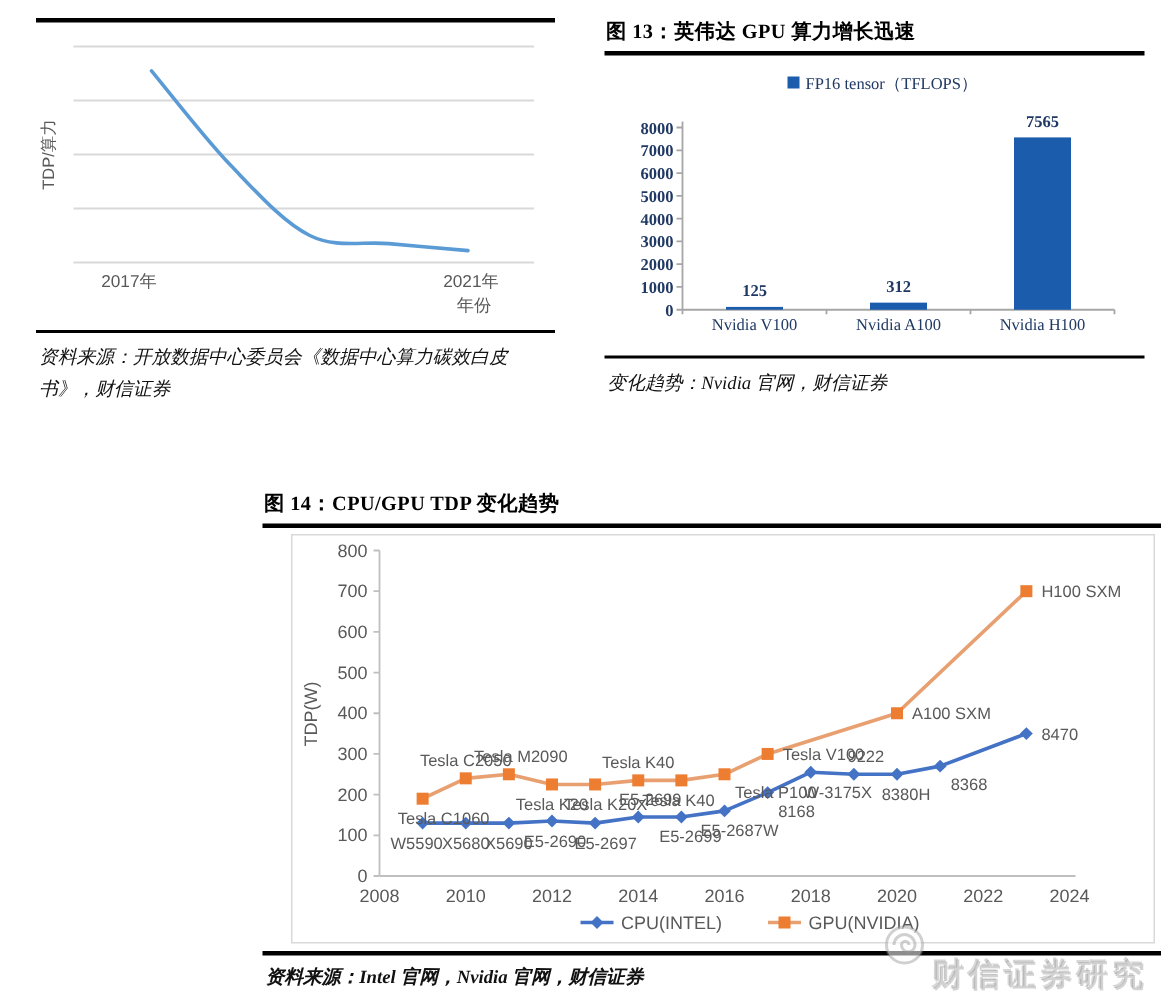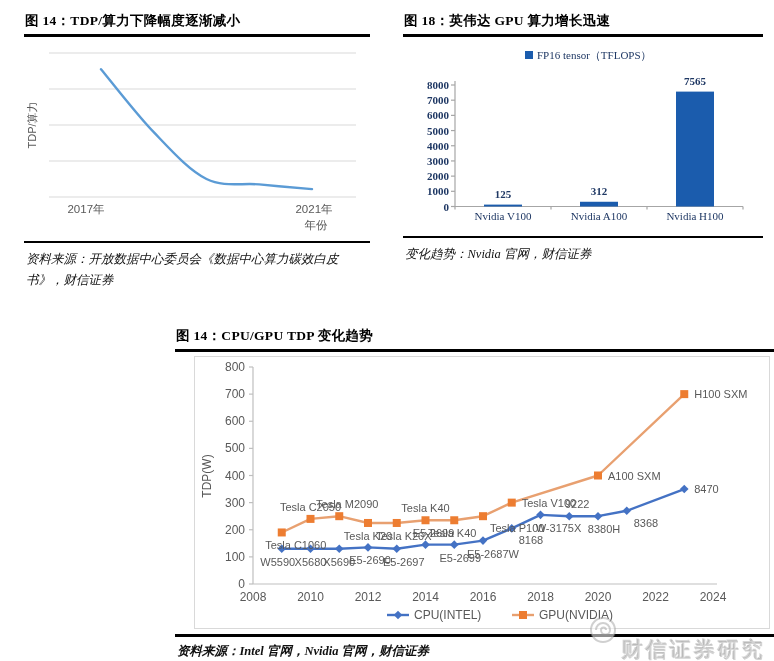--- a/index.html
+++ b/index.html
@@ -16,42 +16,41 @@
            color:rgba(140,140,140,.38);
            text-shadow:1px 1px 0 rgba(255,255,255,.95),-1px -1px 0 rgba(110,110,110,.28);margin-top:40px;}
   svg text{user-select:none;}
 </style>
 </head>
 <body>
 
 <div class="page">
 
   <section class="panel" style="left:24px;top:12px;width:346px;">
-    <h3 class="fig-title">图 14：TDP/算力下降幅度逐渐减小</h3>
     <div class="title-rule"></div>
     <svg id="fig14-svg" width="346" height="200">
         <g>
           <line x1="25" x2="332" y1="16" y2="16" stroke="#D9D9D9" stroke-width="1.2"></line>
           <line x1="25" x2="332" y1="52" y2="52" stroke="#D9D9D9" stroke-width="1.2"></line>
           <line x1="25" x2="332" y1="88" y2="88" stroke="#D9D9D9" stroke-width="1.2"></line>
           <line x1="25" x2="332" y1="124" y2="124" stroke="#D9D9D9" stroke-width="1.2"></line>
           <line x1="25" x2="332" y1="160" y2="160" stroke="#D9D9D9" stroke-width="1.2"></line>
           <path d="M77,32.2 C85.79166666666667,42.7 112.16666666666667,76.9 129.75,95.2 C147.33333333333334,113.5 164.91666666666666,133.3 182.5,142 C200.08333333333334,150.7 217.66666666666666,145.72 235.25,147.4 C252.83333333333334,149.08 279.2083333333333,151.3 288,152.08" fill="none" stroke="#5B9BD5" stroke-width="2.4" stroke-linecap="round"></path>
           <text x="62" y="176" text-anchor="middle" fill="#595959" font-size="11.5" font-family="&quot;Liberation Sans&quot;,sans-serif" font-weight="400">2017年</text>
           <text x="290" y="176" text-anchor="middle" fill="#595959" font-size="11.5" font-family="&quot;Liberation Sans&quot;,sans-serif" font-weight="400">2021年</text>
           <text x="292" y="192" text-anchor="middle" fill="#595959" font-size="11.5" font-family="&quot;Liberation Sans&quot;,sans-serif" font-weight="400">年份</text>
           <text x="12" y="88" text-anchor="middle" fill="#595959" font-size="11" font-family="&quot;Liberation Sans&quot;,sans-serif" font-weight="400" transform="rotate(-90 12 88)">TDP/算力</text>
         </g>
       </svg>
     <div class="end-rule"></div>
     <p class="source">资料来源：开放数据中心委员会《数据中心算力碳效白皮书》，财信证券</p>
   </section>
 
   <section class="panel" style="left:403px;top:12px;width:360px;">
-    <h3 class="fig-title">图 18：英伟达 GPU 算力增长迅速</h3>
+    <h3 class="fig-title">图 13：英伟达 GPU 算力增长迅速</h3>
     <div class="title-rule"></div>
     <svg id="fig15-svg" width="360" height="195">
         <g>
           <rect x="122" y="14" width="8" height="8" fill="#1B5CAD"></rect>
           <text x="134" y="22" text-anchor="start" fill="#1F3864" font-size="11" font-family="&quot;Liberation Serif&quot;,serif" font-weight="400">FP16 tensor（TFLOPS）</text>
           <line x1="52" x2="52" y1="44" y2="169.5" stroke="#A6A6A6" stroke-width="1.2"></line>
           <line x1="48" x2="52" y1="169.5" y2="169.5" stroke="#A6A6A6" stroke-width="1.2"></line>
           <text x="46" y="173.5" text-anchor="end" fill="#1F3864" font-size="11" font-family="&quot;Liberation Serif&quot;,serif" font-weight="700">0</text>
           <line x1="48" x2="52" y1="154.3125" y2="154.3125" stroke="#A6A6A6" stroke-width="1.2"></line>
           <text x="46" y="158.3125" text-anchor="end" fill="#1F3864" font-size="11" font-family="&quot;Liberation Serif&quot;,serif" font-weight="700">1000</text>

